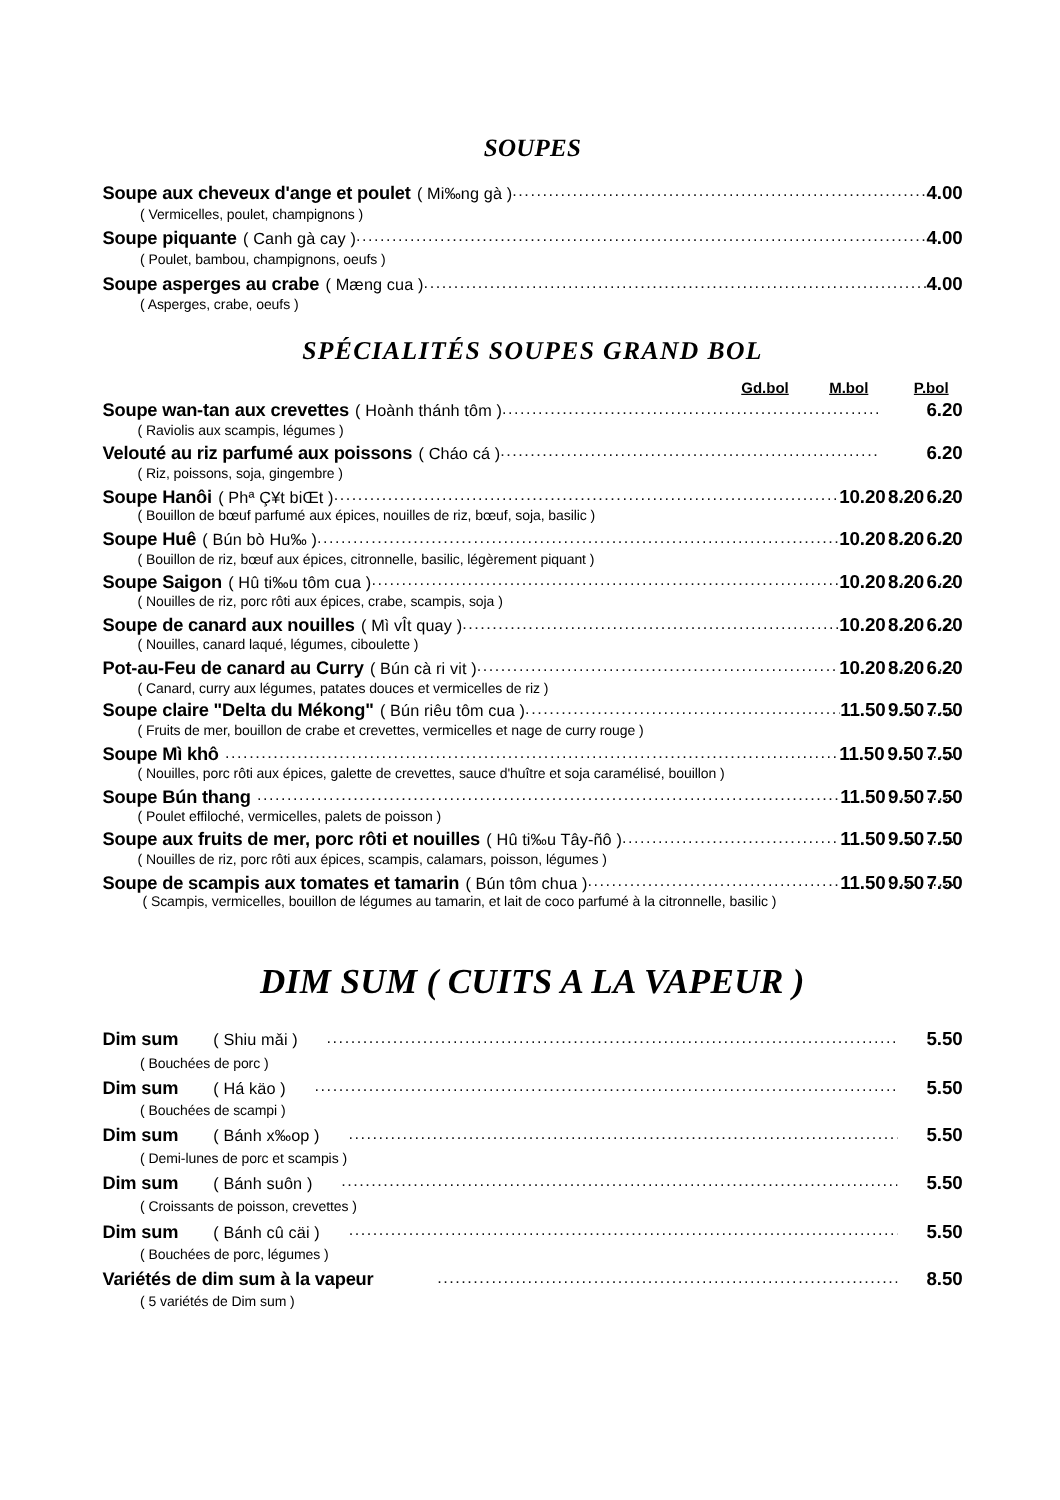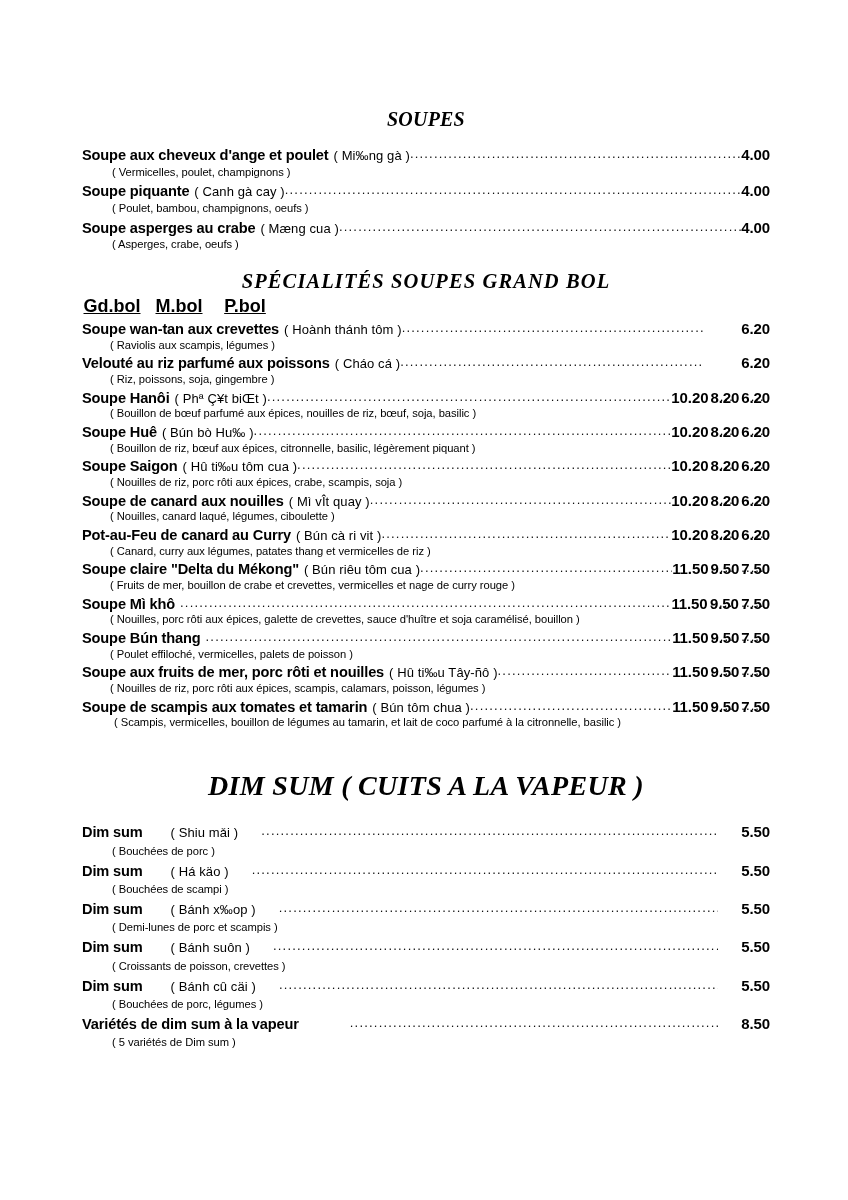--- a/index.html
+++ b/index.html
@@ -45,23 +45,23 @@
   .title-dimsum {
     font-size: 28px;
     padding-top: 41px;
     padding-bottom: 17px;
     letter-spacing: 0.3px;
   }
 
   
   .col-head {
     display: flex;
-    justify-content: flex-start;
+    justify-content: flex-end;
     align-items: flex-end;
-    font-size: 18px;
+    font-size: 12px;
     font-weight: bold;
     height: 17px;
     margin-bottom: 2px;
   }
   .col-head span {
     text-decoration: underline;
     text-align: center;
     display: inline-block;
   }
   .col-head .h-gd { width: 60px; }
@@ -265,21 +265,21 @@
     <div class="item">
       <span class="name">Pot-au-Feu de canard au Curry</span>
       <span class="viet">( Bún cà ri vit )</span>
       <span class="leader"></span>
       <span class="price p-gd">10.20</span>
       <span class="minileader"></span>
       <span class="price p-m">8.20</span>
       <span class="minileader"></span>
       <span class="price p-p">6.20</span>
     </div>
-    <div class="desc">( Canard, curry aux légumes, patates thang et vermicelles de riz )</div>
+    <div class="desc">( Canard, curry aux légumes, patates douces et vermicelles de riz )</div>
 
     <div class="item">
       <span class="name">Soupe claire "Delta du Mékong"</span>
       <span class="viet">( Bún riêu tôm cua )</span>
       <span class="leader"></span>
       <span class="price p-gd">11.50</span>
       <span class="minileader"></span>
       <span class="price p-m">9.50</span>
       <span class="minileader"></span>
       <span class="price p-p">7.50</span>

